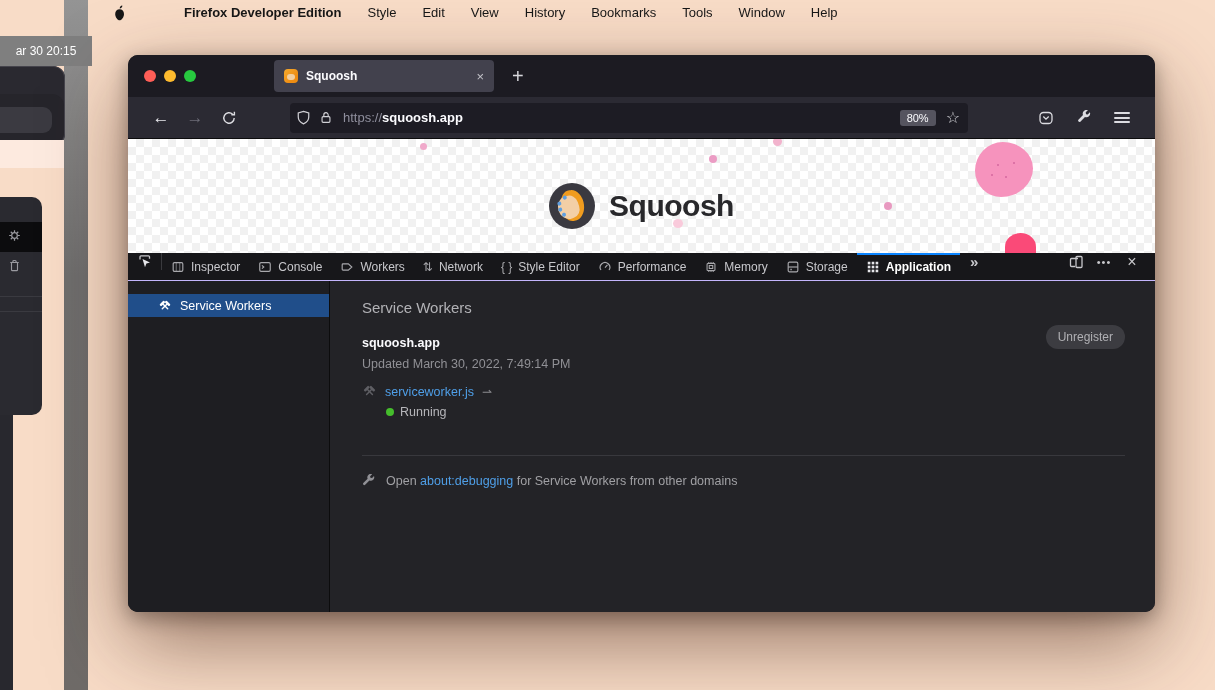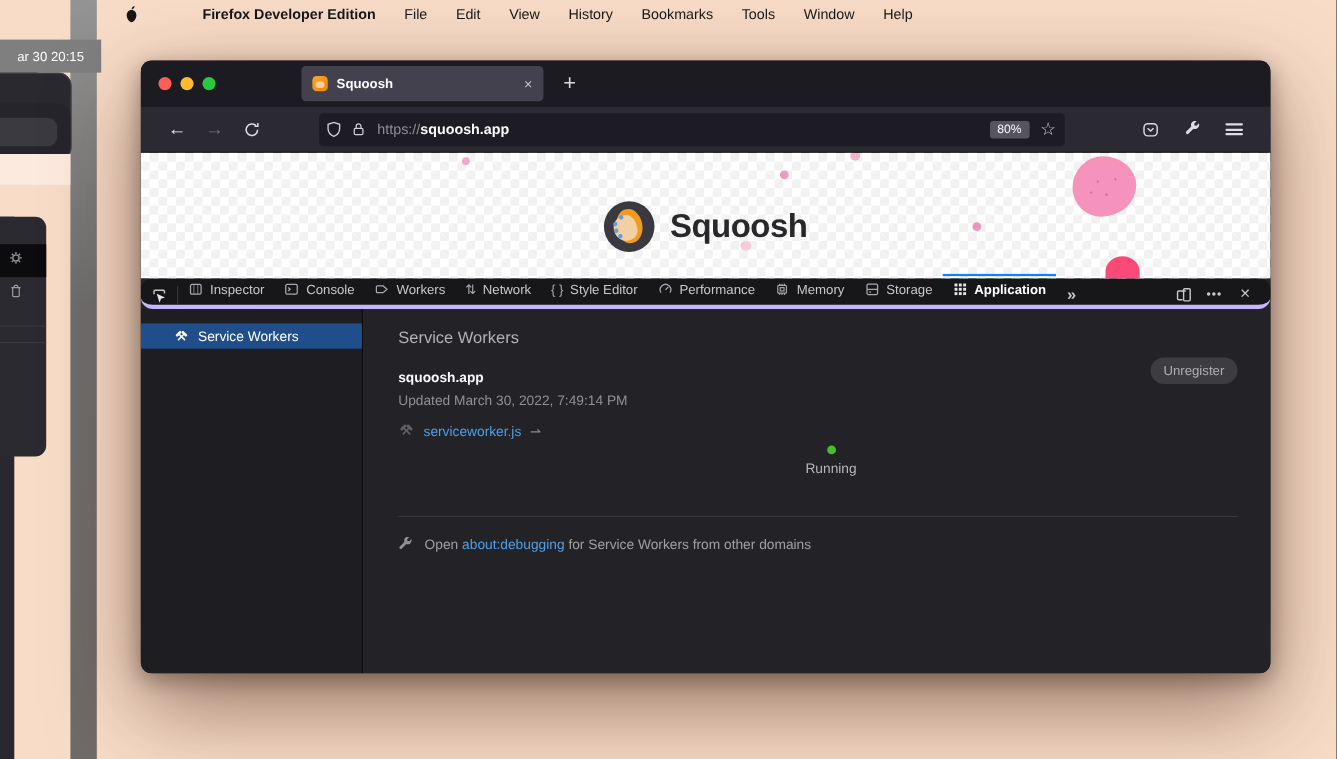--- a/index.html
+++ b/index.html
@@ -86,22 +86,22 @@
   .blob-big { left:847px; top:3px; width:58px; height:55px; background:#f693bd;
     border-radius:48% 52% 55% 45% / 52% 48% 52% 48%; }
   .blob-big i { position:absolute; width:2px; height:2px; border-radius:50%; background:#d4679f; }
   .blob-big i:nth-child(1){ left:22px; top:22px; } .blob-big i:nth-child(2){ left:38px; top:20px; }
   .blob-big i:nth-child(3){ left:16px; top:32px; } .blob-big i:nth-child(4){ left:30px; top:34px; }
   .blob-bottom { left:877px; top:94px; width:31px; height:28px; background:#fa4a78;
     border-radius:50% 50% 30% 30%; }
 
   
   .devtools { height:359px; background:#232327; display:flex; flex-direction:column; }
-  .dt-toolbar { height:28px; background:#17171a; border-bottom:4px solid #c4b5fd;
-    display:flex; align-items:flex-end; color:#c8c8cc; font-size:12px; flex:none;border-radius:11px; }
+  .dt-toolbar { height:28px; background:#17171a; border-bottom:1px solid #c4b5fd;
+    display:flex; align-items:flex-start; color:#c8c8cc; font-size:12px; flex:none; }
   .dt-picker { width:33px; display:flex; justify-content:center; }
   .dt-sep { width:1px; height:17px; background:#3a3a3e; }
   .dt-tab { height:28px; display:flex; align-items:center; gap:6px; padding:0 9px; position:relative; white-space:nowrap; }
   .dt-tab .ticon { display:flex; color:#a9a9ad; }
   .dt-tab.active { color:#ffffff; font-weight:bold; }
   .dt-tab.active .ticon { color:#e6e6ea; }
   .dt-tab.active::before { content:""; position:absolute; left:0; top:0; right:0; height:2px; background:var(--accent); }
   .dt-chevron { font-size:15px; font-weight:bold; padding:0 10px; letter-spacing:-2px; }
   .dt-right { margin-left:auto; display:flex; align-items:center; gap:2px; padding-right:10px; }
   .dt-right .ibtn { width:26px; display:flex; justify-content:center; color:#c8c8cc; }
@@ -118,21 +118,21 @@
 
   .dt-main { flex:1; position:relative; padding:18px 30px 0 32px; }
   .panel-title { font-size:15px; font-weight:normal; color:#b2b2b6; }
   .worker-origin { margin-top:20px; font-size:12.5px; font-weight:bold; color:#fbfbfe; }
   .worker-updated { margin-top:7px; font-size:12.5px; color:#909095; }
   .script-row { margin-top:13px; display:flex; align-items:center; gap:8px; font-size:12.5px; }
   .script-row .wicon { color:#5f5f64; display:flex; }
   .link { color:var(--link); }
   .jump-arrow { color:#8a8a8f; font-size:12px; }
   .status-row { margin-top:6px; margin-left:24px; display:flex; align-items:center; gap:6px;
-    font-size:12.5px; color:#b6b6ba;flex-direction:column; }
+    font-size:12.5px; color:#b6b6ba; }
   .status-dot { width:8px; height:8px; border-radius:50%; background:var(--running); }
   .unregister-btn { position:absolute; top:44px; right:30px; background:#3c3c41; color:#b0b0b4;
     font-size:12px; padding:5px 12px; border-radius:12px; border:none; font-family:inherit; }
   .panel-divider { margin-top:36px; height:1px; background:#38383d; }
   .footer-row { margin-top:18px; display:flex; align-items:center; gap:10px; font-size:12.5px; color:#a0a0a4; }
   .footer-row .wicon { color:#909095; display:flex; }
 
   svg { flex:none; }
 </style>
 </head>
@@ -168,21 +168,21 @@
   <span>ar 30  20:15</span>
 </div>
 
 <div class="menubar">
   <span class="apple-icon">
     <svg width="13" height="16" viewBox="0 0 13 16" fill="#161616">
       <path d="M6.6 4.2c-2.5 0-4.4 2-4.4 4.7 0 3.2 2.4 6.3 4.4 6.3s4.4-3.1 4.4-6.3c0-2.7-1.9-4.7-4.4-4.7zM6.7 3.6c-.1-1.5 1-2.9 2.6-3.1.2 1.6-1.1 3-2.6 3.1z"></path>
     </svg>
   </span>
   <span class="appname">Firefox Developer Edition</span>
-  <span>File</span>
+  <span>Style</span>
   <span>Edit</span>
   <span>View</span>
   <span>History</span>
   <span>Bookmarks</span>
   <span>Tools</span>
   <span>Window</span>
   <span>Help</span>
 </div>
 
 <div class="ff-window">

